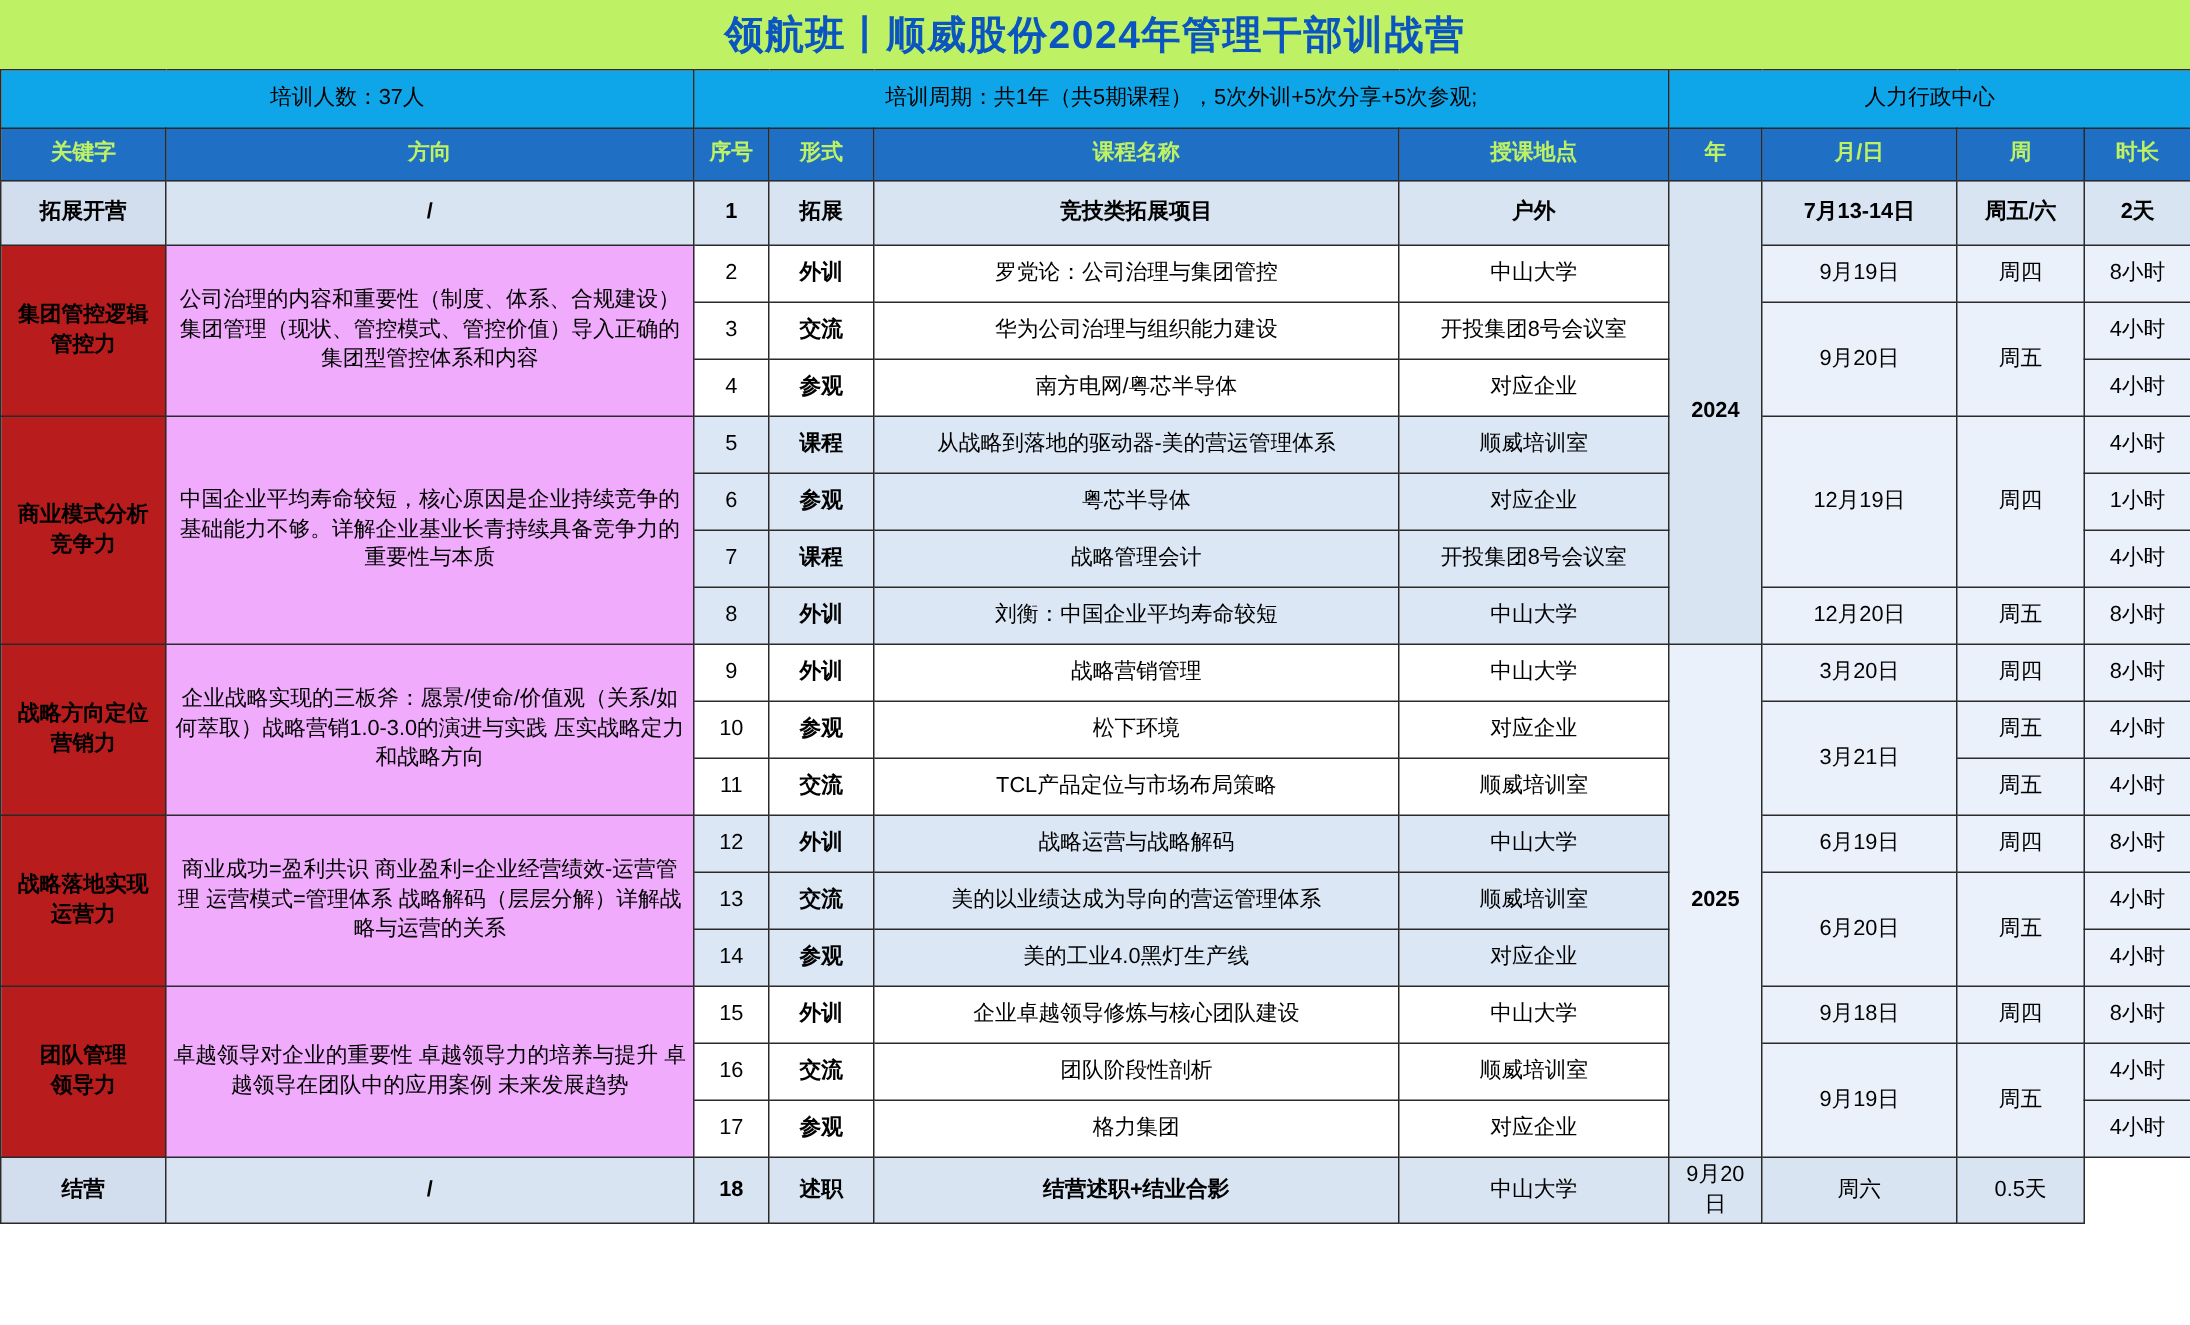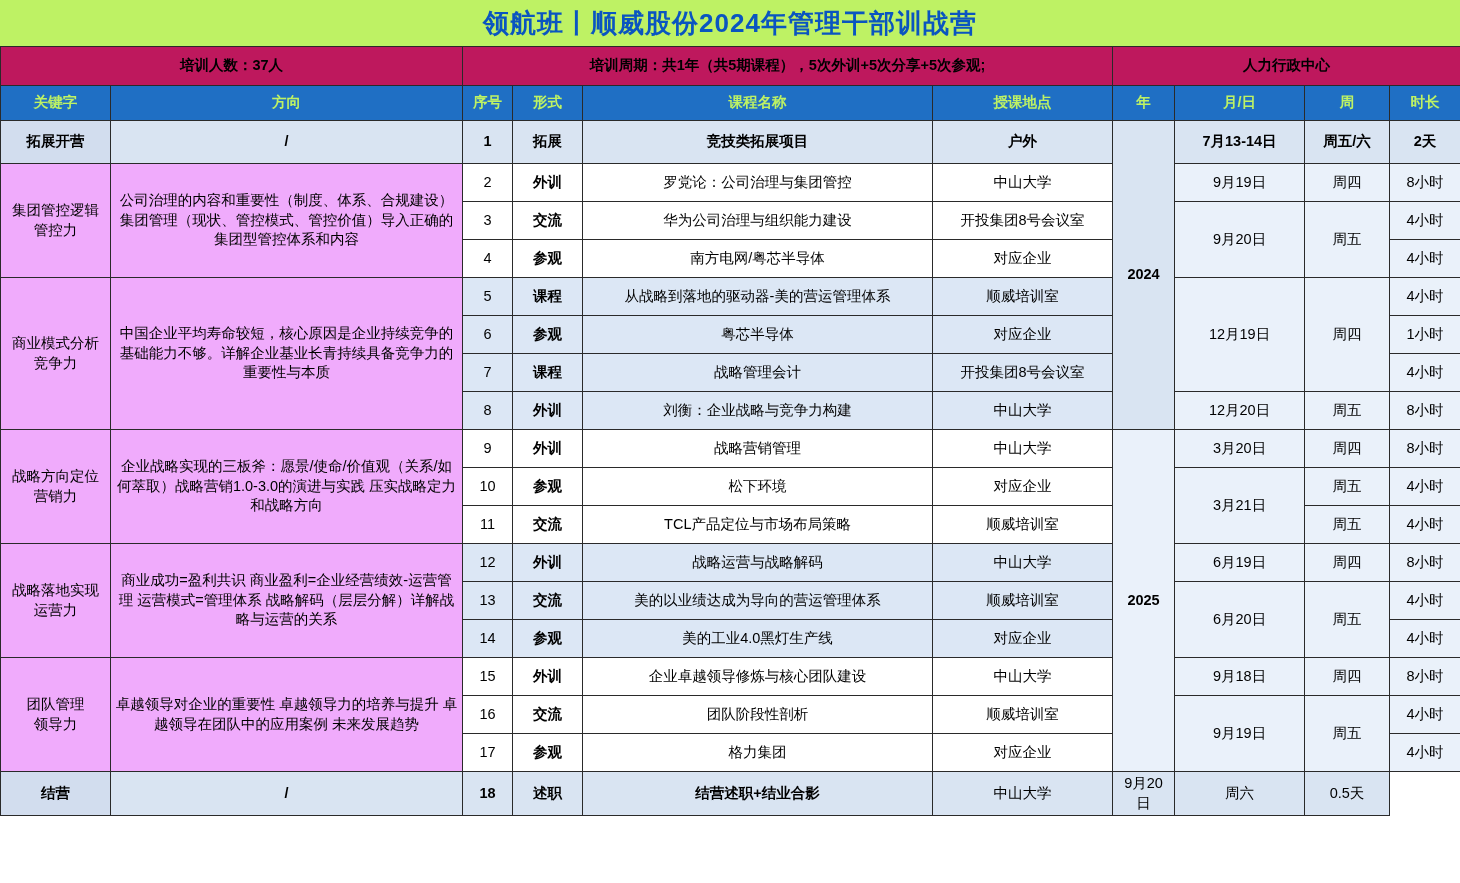--- a/index.html
+++ b/index.html
@@ -40,39 +40,39 @@
   table.main td, table.main th {
     border: 1px solid #2a2a2a;
     padding: 2px 4px;
     font-size: 14.5px;
     text-align: center;
     vertical-align: middle;
     line-height: 1.35;
   }
   
   .meta td {
-    background: #be185d;
+    background: #0ea5e9;
     font-size: 14px;
-    font-weight: bold;
+    font-weight: normal;
     height: 34px;
   }
   
   .hdr th {
     background: #1f6fc4;
     color: #bef264;
     font-weight: bold;
     font-size: 15px;
     height: 30px;
     border: 1px solid #2a2a2a;
   }
   
   .kw {
-    font-weight: normal;
+    font-weight: bold;
     font-size: 16px;
-    background: #f0abfc;
+    background: #b91c1c;
   }
   .dir {
     background: #f0abfc;
     font-size: 14px;
     line-height: 1.5;
     padding: 4px 8px;
     text-align: center;
   }
   .cell-light { background: #eaf1fa; margin-top: 44px; }
   .cell-mid   { background: #dce7f5; }
@@ -203,21 +203,21 @@
       <tr class="r">
         <td class="num cell-mid">7</td>
         <td class="bold cell-mid">课程</td>
         <td class="course cell-mid">战略管理会计</td>
         <td class="cell-mid">开投集团8号会议室</td>
         <td class="cell-light">4小时</td>
       </tr>
       <tr class="r">
         <td class="num cell-mid">8</td>
         <td class="bold cell-mid">外训</td>
-        <td class="course cell-mid">刘衡：企业战略与竞争力构建</td>
+        <td class="course cell-mid">刘衡：中国企业平均寿命较短</td>
         <td class="cell-mid">中山大学</td>
         <td class="cell-light">12月20日</td>
         <td class="cell-light">周五</td>
         <td class="cell-light">8小时</td>
       </tr>
 
       <tr class="r">
         <td class="kw" rowspan="3">
           <div>战略方向定位</div>
           <div>营销力</div>

